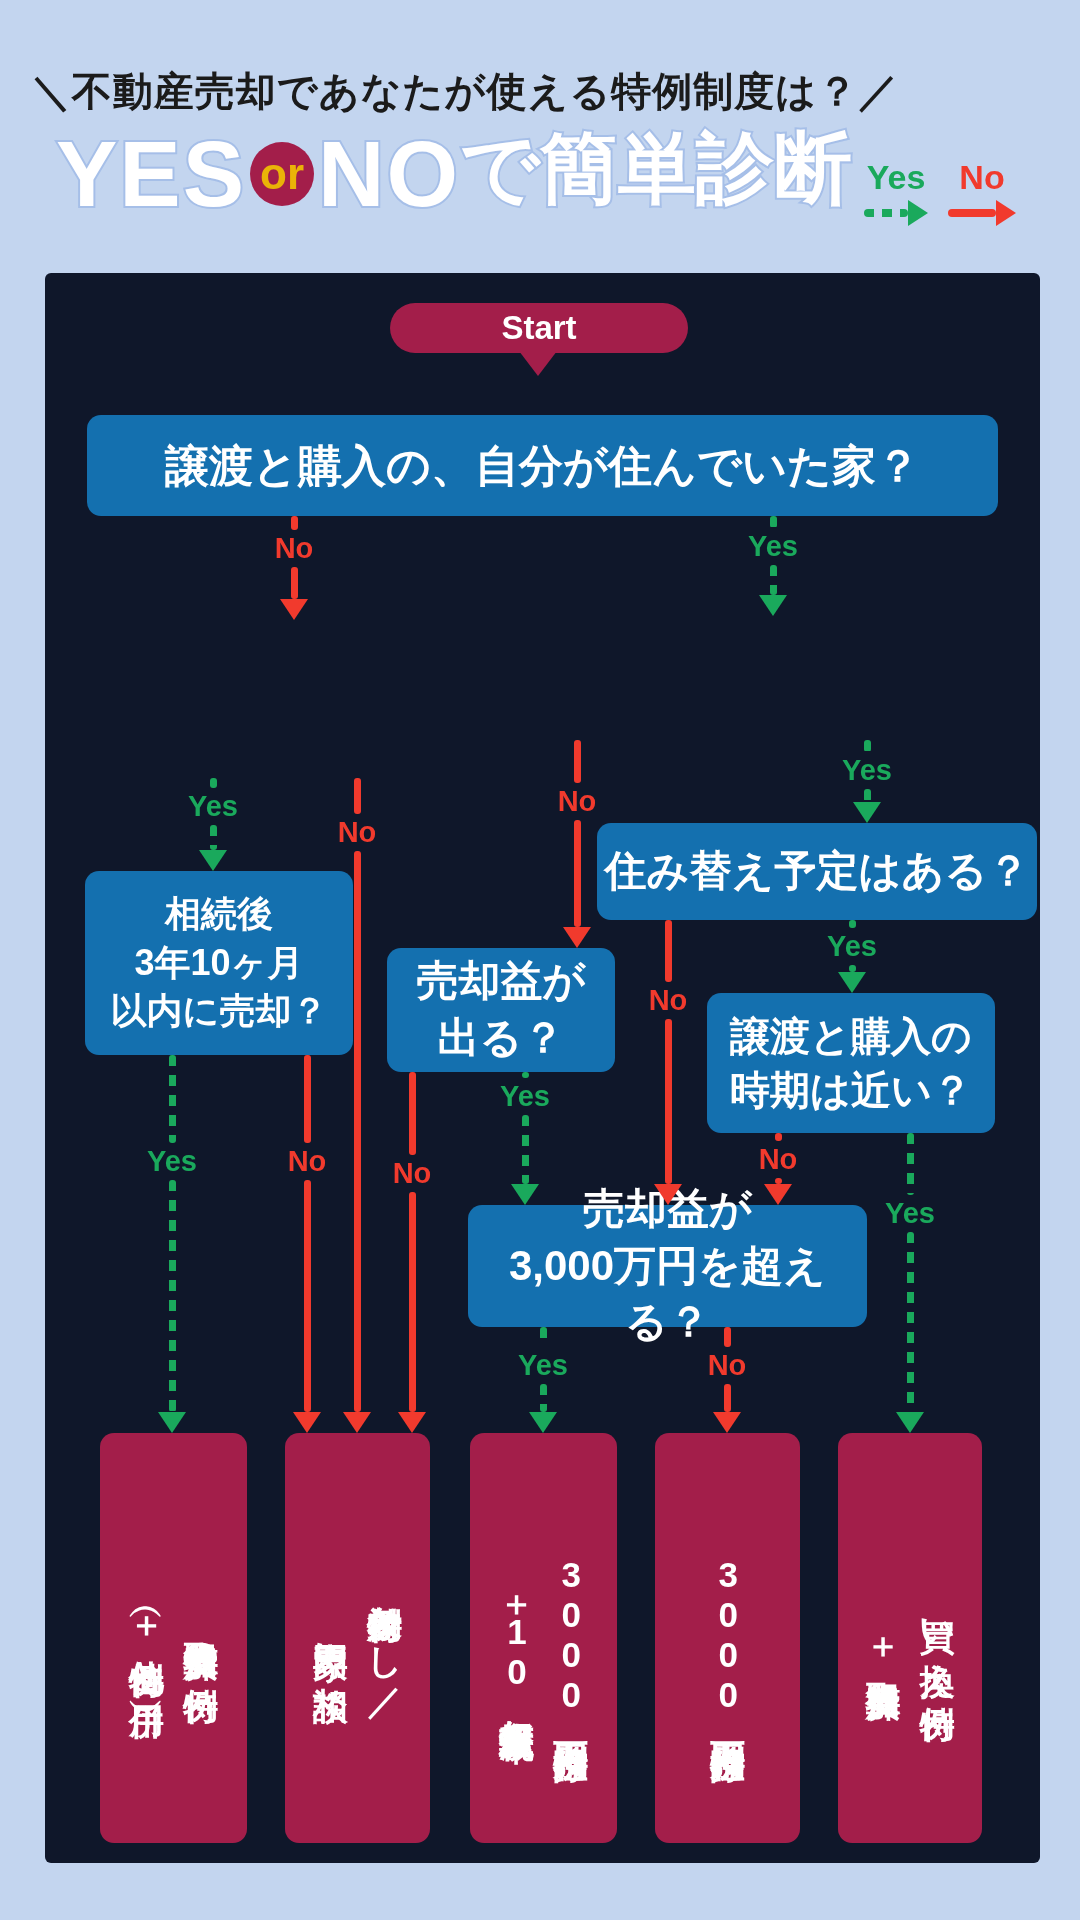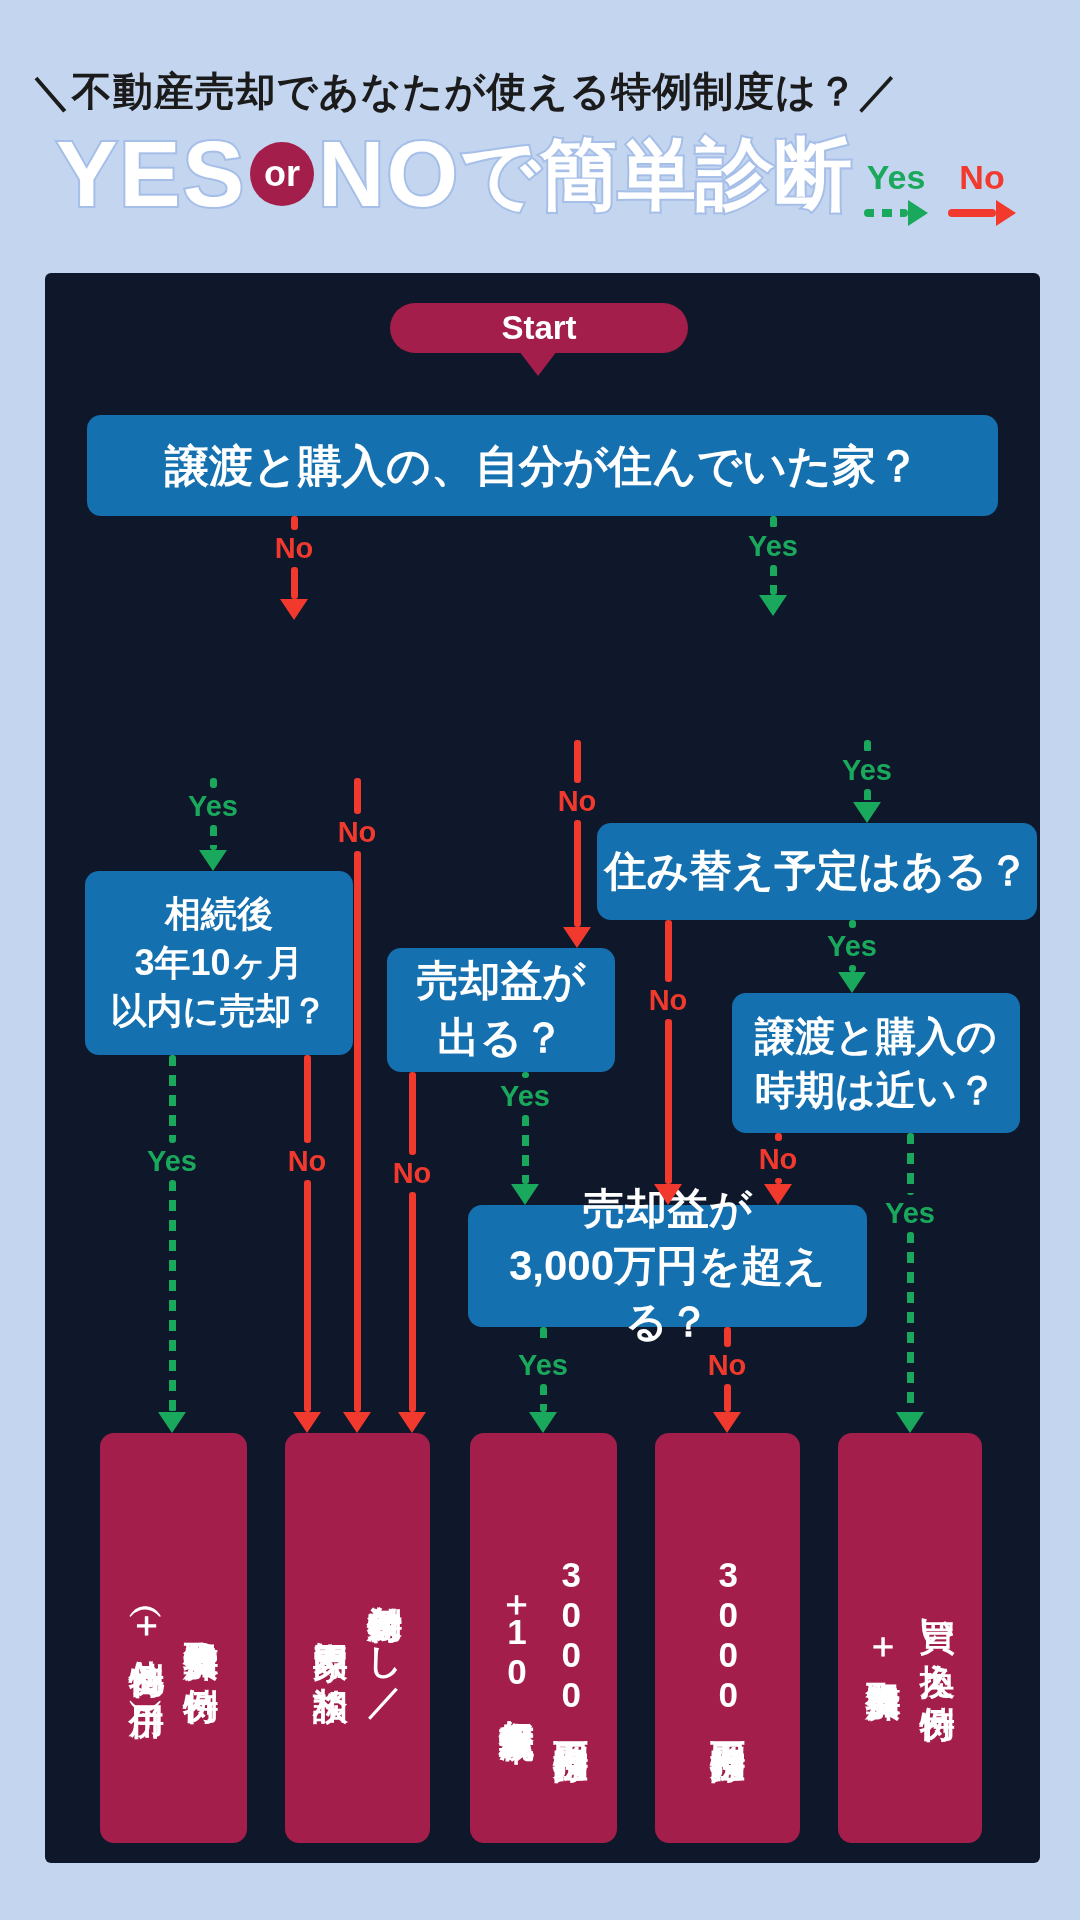--- a/index.html
+++ b/index.html
@@ -18,25 +18,25 @@
   }
   .title-row{
     top:124px;left:56px;display:flex;align-items:center;height:100px;
   }
   .title-big{
     font-weight:900;color:#ffffff;line-height:1;
     -webkit-text-stroke:4px #a6bfe8;paint-order:stroke fill;
     text-shadow:0 0 2px #a6bfe8;
   }
   .title-latin{font-size:92px;letter-spacing:2px;}
-  .title-jp{font-size:78px;letter-spacing:0px;}
+  .title-jp{font-size:78px;letter-spacing:0px;font-family:Liberation Mono, monospace;}
   .or-circle{
     width:64px;height:64px;border-radius:50%;background:#a31e4a;
     display:flex;align-items:center;justify-content:center;margin:0 4px;
-    color:#ffffff;font-size:36px;font-weight:700;
+    color:#eab308;font-size:44px;font-weight:700;
   }
   
   .legend-col{display:flex;flex-direction:column;align-items:center;gap:6px;}
   .legend-label{font-size:34px;font-weight:700;line-height:1;}
   .yes-c{color:#1aa95c;} .no-c{color:#f13a2d;}
   .harrow{display:flex;align-items:center;}
   .harrow .hline{height:8px;border-radius:4px;}
   .harrow.green .hline{width:44px;background:repeating-linear-gradient(to right,#1aa95c 0 10px,transparent 10px 18px);}
   .harrow.red .hline{width:48px;background:#f13a2d;}
   .harrow .hhead{width:0;height:0;border-top:13px solid transparent;border-bottom:13px solid transparent;}
@@ -114,21 +114,21 @@
   <div class="abs start-pill">Start</div>
   <div class="abs start-tri"></div>
 
   <div class="abs qbox" style="left:42px;top:142px;width:911px;height:101px;font-size:44px;">譲渡と購入の、自分が住んでいた家？</div>
   <div class="abs qbox" style="left:40px;top:598px;width:268px;height:184px;font-size:36px;">相続後
 3年10ヶ月
 以内に売却？</div>
   <div class="abs qbox" style="left:552px;top:550px;width:440px;height:97px;font-size:42px;">住み替え予定はある？</div>
   <div class="abs qbox" style="left:342px;top:675px;width:228px;height:124px;font-size:42px;">売却益が
 出る？</div>
-  <div class="abs qbox" style="left:662px;top:720px;width:288px;height:140px;font-size:40px;margin-left:25px;">譲渡と購入の
+  <div class="abs qbox" style="left:662px;top:720px;width:288px;height:140px;font-size:40px;">譲渡と購入の
 時期は近い？</div>
   <div class="abs qbox" style="left:423px;top:932px;width:399px;height:122px;font-size:42px;">売却益が
 3,000万円を超える？</div>
 
   <div class="arrow red" style="left:217px;top:243px;height:104px;">
     <div class="seg" style="height:14px;"></div>
     <div class="albl">No</div>
     <div class="seg grow"></div>
       <div class="head"></div>
   </div>

